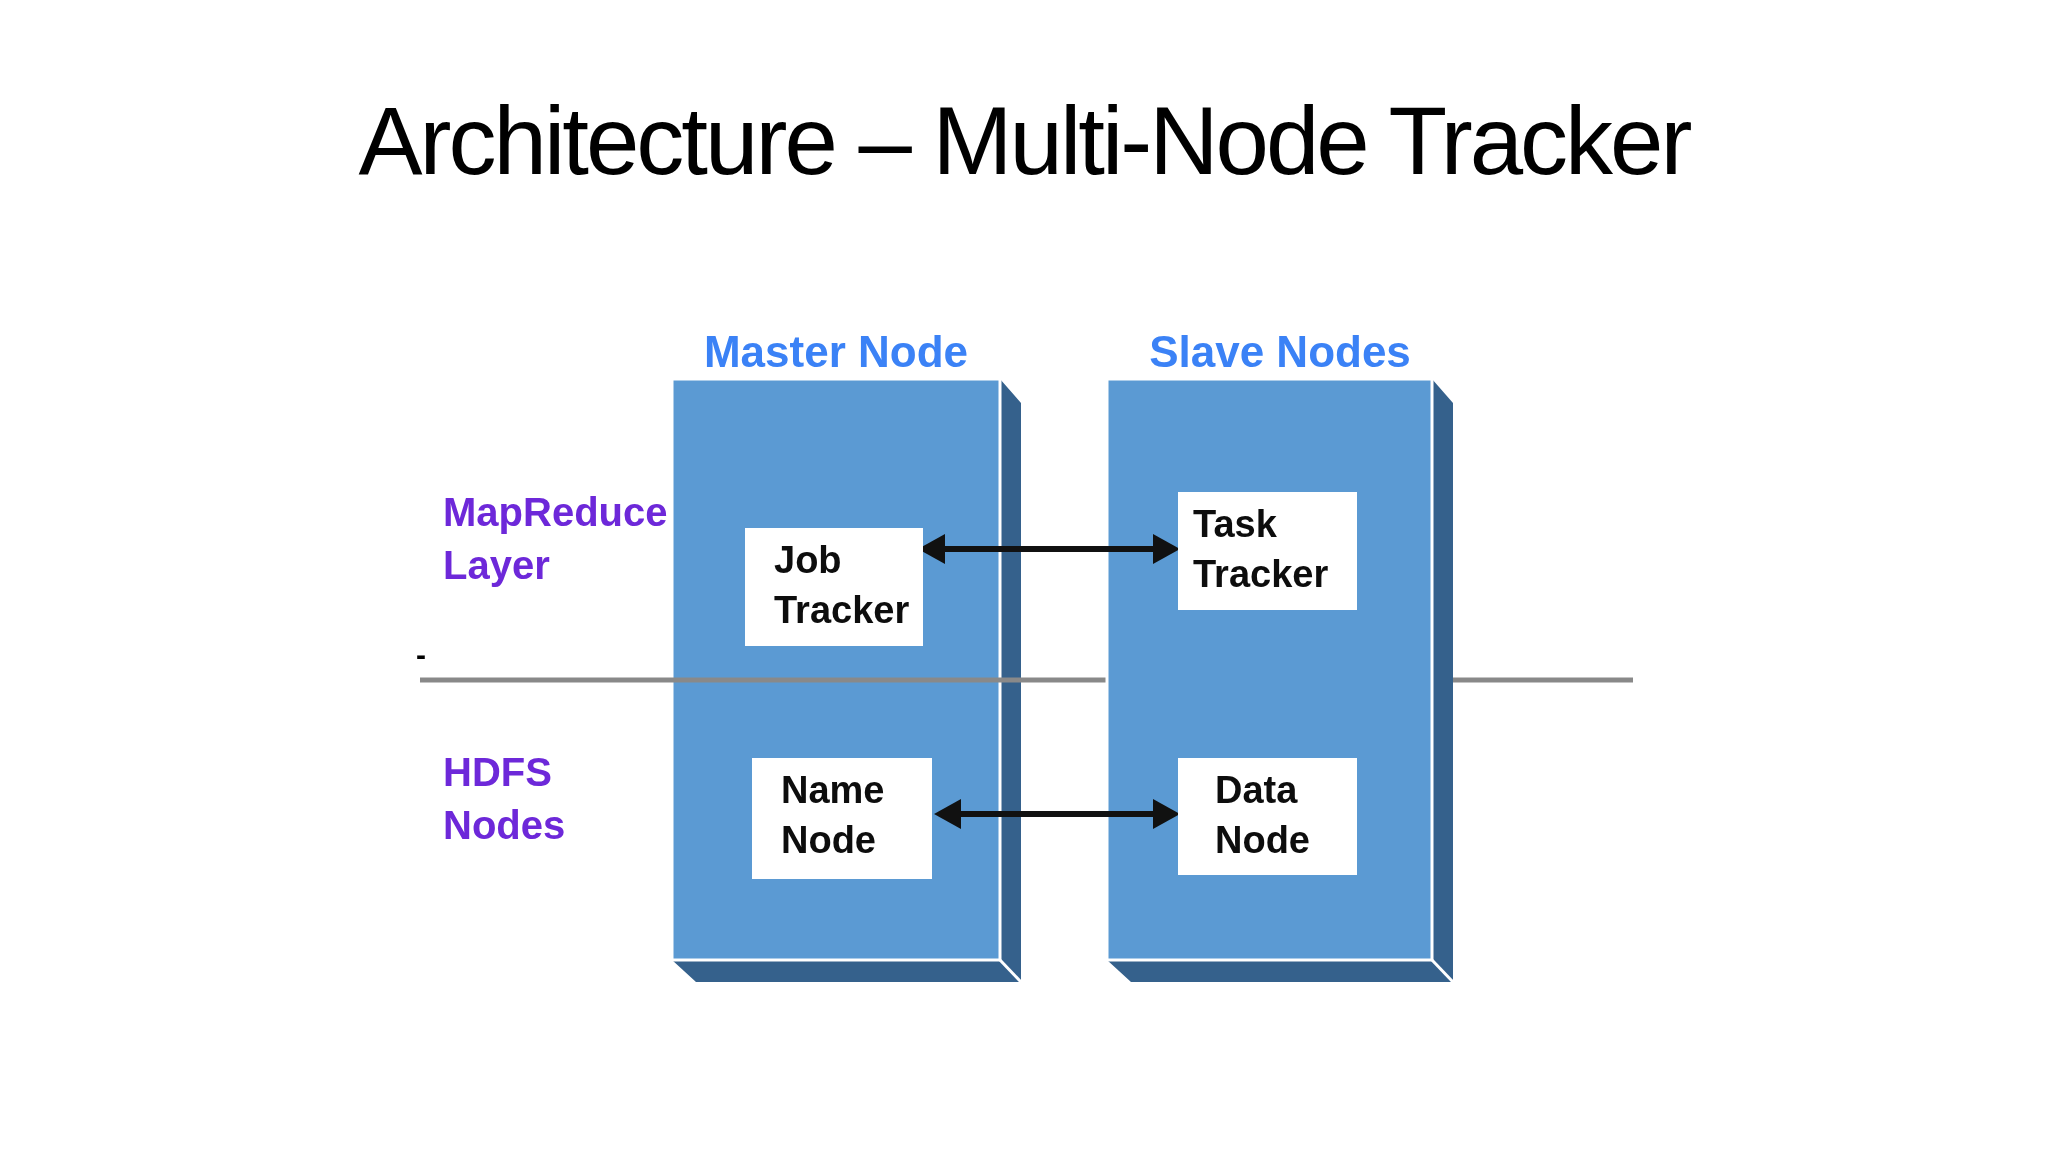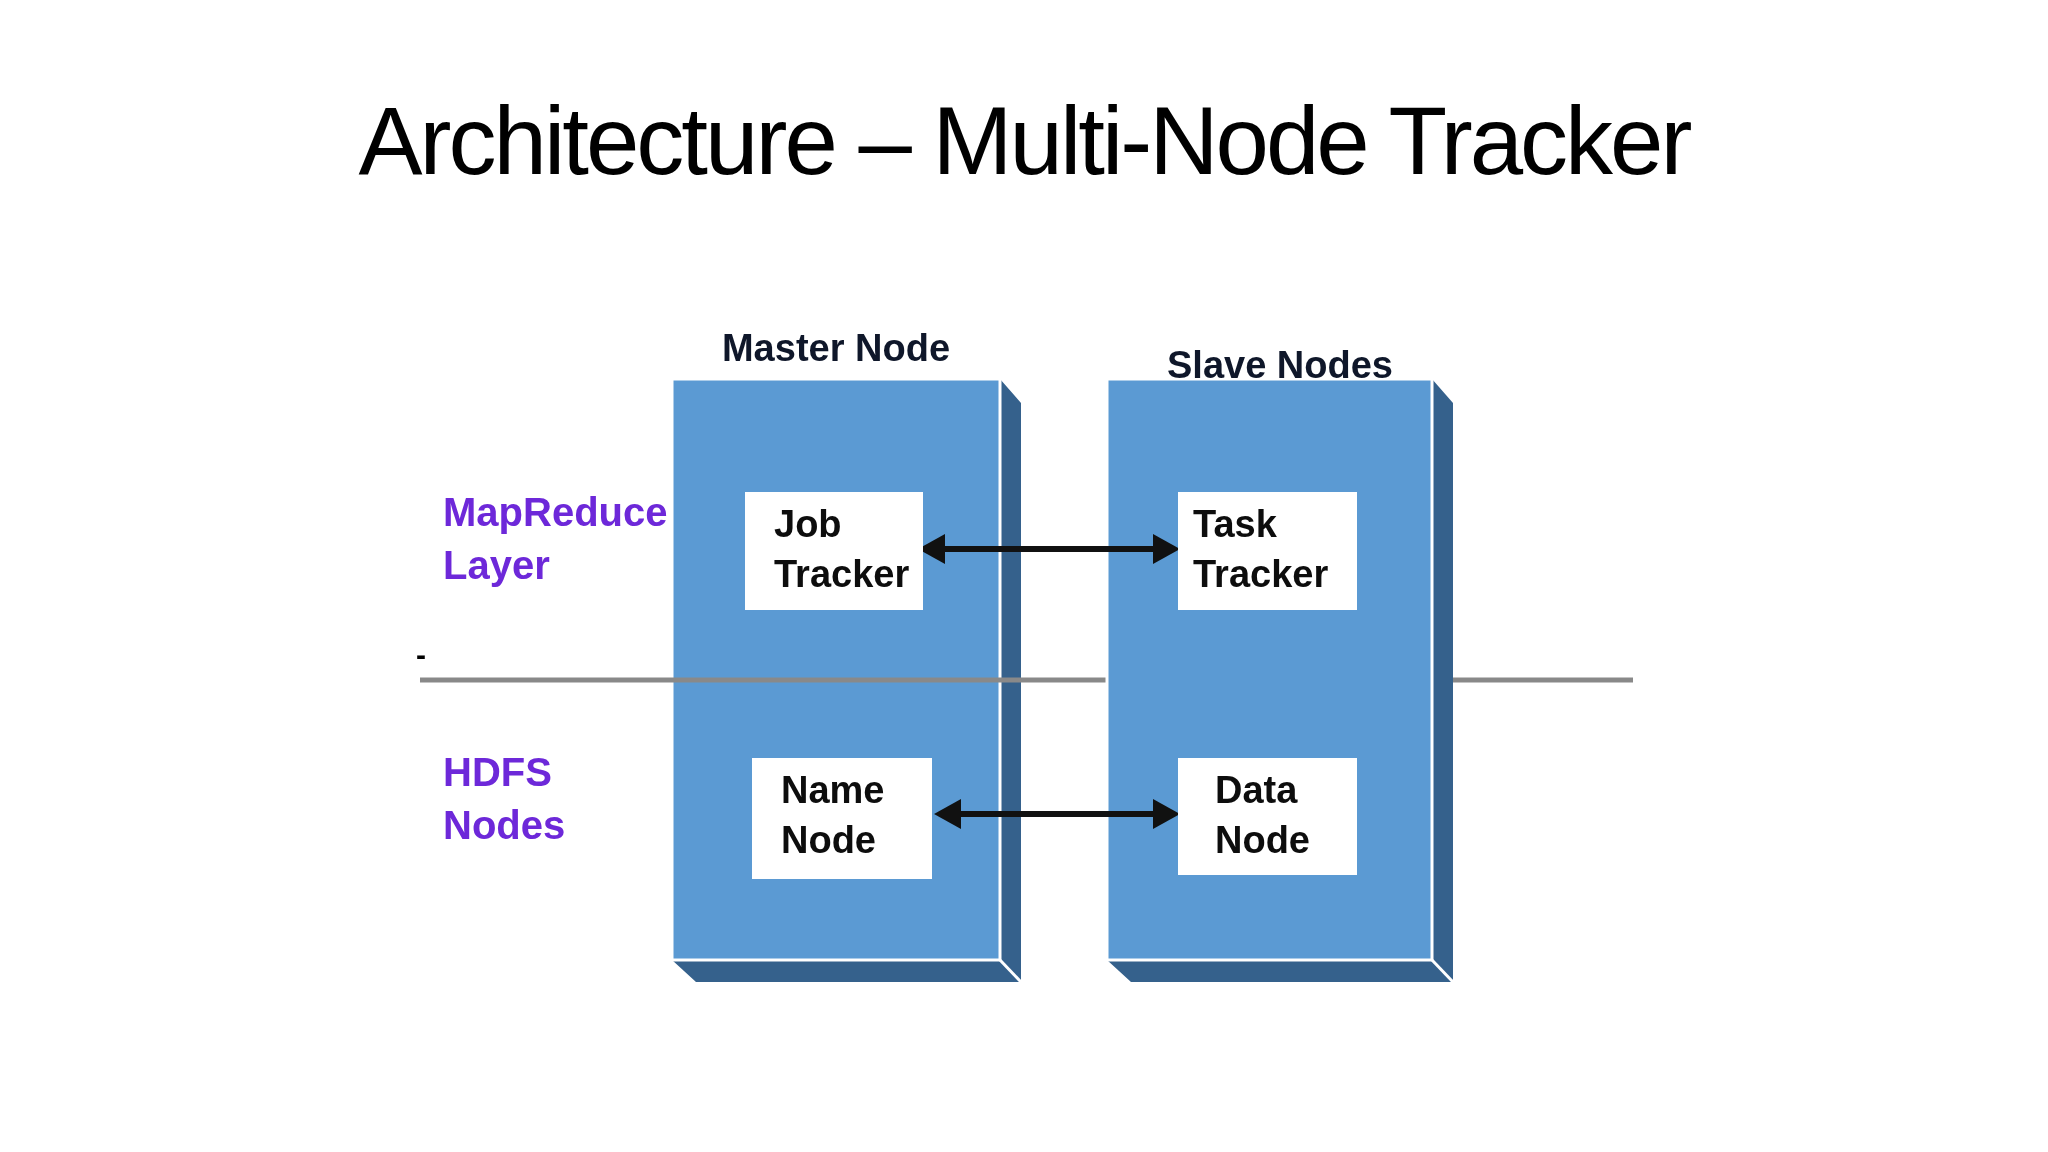--- a/index.html
+++ b/index.html
@@ -26,27 +26,27 @@
   }
   .diagram-svg {
     position: absolute;
     left: 0; top: 0;
     width: 2048px; height: 1152px;
   }
   .col-label {
     position: absolute;
     top: 327px;
     text-align: center;
-    font-size: 38px;
+    font-size: 44px;
     font-weight: 700;
-    color: #0f172a;
+    color: #3b82f6;
     white-space: nowrap;
   }
   .col-label.master { left: 672px; width: 328px; }
-  .col-label.slave  { left: 1107px; width: 346px; margin-top: 17px; }
+  .col-label.slave  { left: 1107px; width: 346px; }
   .layer-label {
     position: absolute;
     left: 443px;
     font-size: 40px;
     font-weight: 700;
     line-height: 53px;
     color: #6d28d9;
     white-space: pre-line;
   }
   .layer-label.mapreduce { top: 486px; }
@@ -114,21 +114,21 @@
 
   <div class="col-label master">Master Node</div>
   <div class="col-label slave">Slave Nodes</div>
 
   <div class="layer-label mapreduce">MapReduce
 Layer</div>
   <div class="layer-label hdfs">HDFS
 Nodes</div>
   <div class="stray-dash">-</div>
 
-  <div class="node-box job" style="background: rgb(255, 255, 255);">Job
+  <div class="node-box job" style="background: rgb(255, 255, 255); margin-top: 36px;">Job
 Tracker</div>
   <div class="node-box task" style="background: rgb(255, 255, 255);">Task
 Tracker</div>
   <div class="node-box name" style="background: rgb(255, 255, 255);">Name
 Node</div>
   <div class="node-box data" style="background: rgb(255, 255, 255);">Data
 Node</div>
 
 </div>
 

